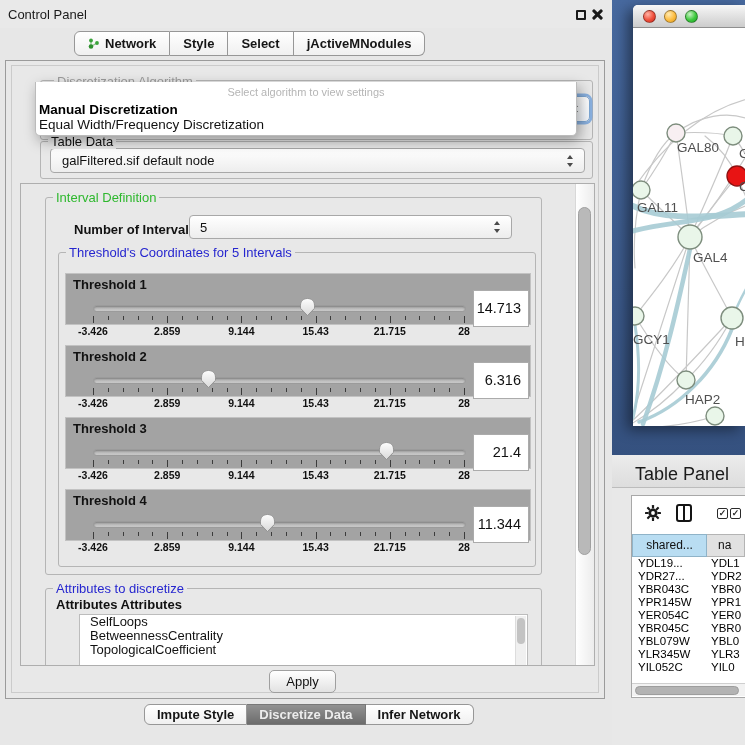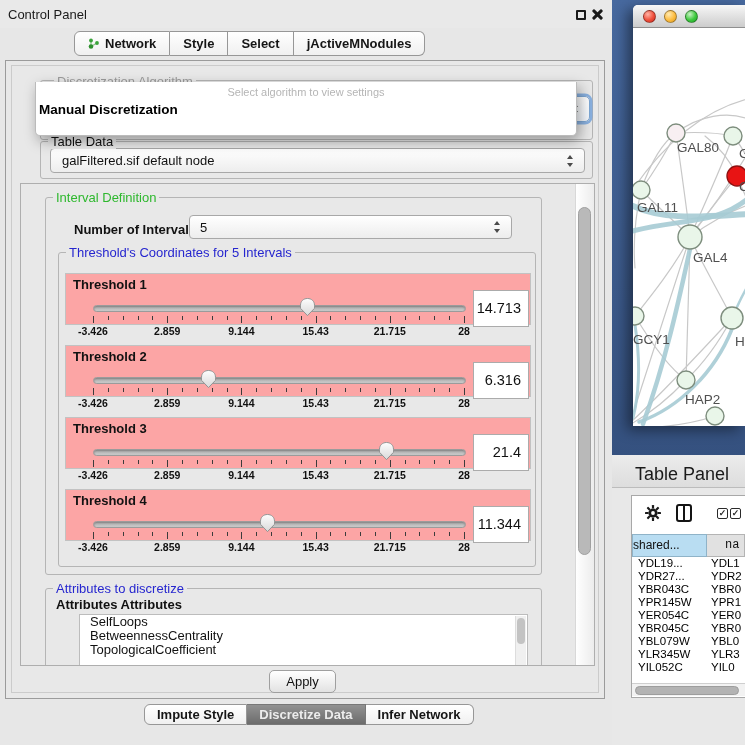--- a/index.html
+++ b/index.html
@@ -52,21 +52,21 @@
   .popup-i1 { position:absolute; top:20px; left:3px; font-size:13.5px; font-weight:bold; color:#000; }
   .popup-i2 { position:absolute; top:35px; left:3px; font-size:13.5px; color:#111; }
 
   
   .scrollpane { left:20px; top:183px; width:575px; height:483px; border:1px solid #aeaeae; background:#e8e8e8; overflow:hidden; }
   .vtrack { position:absolute; left:554px; top:0; width:20px; height:481px; background:linear-gradient(to right,#ffffff,#ebebeb); border-left:1px solid #d8d8d8; }
   .vthumb { position:absolute; left:557px; top:23px; width:13px; height:348px; background:#b9b9b9; border:1px solid #a0a0a0; border-radius:7px; }
 
   .num-lbl { position:absolute; left:28px; top:24px; font-size:13px; font-weight:bold; color:#111; }
 
-  .thr-row { position:absolute; left:6px; width:466px; height:52px; border:1px solid #c2c2c2; background:#fca5a5; }
+  .thr-row { position:absolute; left:6px; width:466px; height:52px; border:1px solid #c2c2c2; background:#a3a3a3; }
   .thr-lbl { position:absolute; left:7px; top:3px; font-size:13px; font-weight:bold; color:#111; }
   .sl-track { position:absolute; left:27px; top:31px; width:373px; height:7px; border-radius:4px; border:1px solid #9b9b9b;
               background:linear-gradient(#ababab,#cccccc); box-shadow:inset 0 1px 2px rgba(0,0,0,.25); }
   .sl-handle { position:absolute; top:23px; width:17px; height:20px; }
   .sl-ticks { position:absolute; left:27px; top:42px; width:374px; height:22px; }
   .tick { position:absolute; top:0; width:1px; background:#3c3c3c; }
   .tick.major { height:7px; }
   .tick.minor { height:4px; }
   .tick-lbl { position:absolute; top:9px; transform:translateX(-50%); font-size:10.5px; font-weight:bold; color:#111; white-space:nowrap; }
   .thr-val { position:absolute; left:407px; top:16px; width:56px; height:37px; background:#fff; border:1px solid #ababab;
@@ -100,22 +100,22 @@
   .tp-bg { left:612px; top:488px; width:133px; height:257px; background:#e8e8e8; }
   .tp-card { left:631px; top:495px; width:114px; height:203px; background:#fff; border:1px solid #a8a8a8; border-right:none; }
 
   .gear-ic { position:absolute; left:13px; top:9px; }
   .colic { position:absolute; left:44px; top:8px; width:16px; height:18px; border:2px solid #141414; border-radius:3px; }
   .colic:after { content:''; position:absolute; left:5px; top:0; width:2px; height:14px; background:#141414; }
   .chk { position:absolute; top:12px; width:11px; height:11px; border:1.5px solid #2a2a2a; border-radius:2px;
          font-size:9px; line-height:8px; text-align:center; font-weight:bold; color:#2a2a2a; }
 
   .tp-head { position:absolute; left:0; top:38px; right:0; height:23px; display:flex; font-size:12px; }
-  .tp-h1 { width:75px; background:#b9ddf2; border:1px solid #8fb3c8; text-align:left; line-height:21px; color:#111; }
-  .tp-h2 { flex:1; background:#e1e1e1; border:1px solid #b4b4b4; border-left:none; line-height:21px; padding-left:18px; color:#111;font-family:Liberation Mono, monospace; }
+  .tp-h1 { width:75px; background:#b9ddf2; border:1px solid #8fb3c8; text-align:center; line-height:21px; color:#111; }
+  .tp-h2 { flex:1; background:#e1e1e1; border:1px solid #b4b4b4; border-left:none; line-height:21px; padding-left:11px; color:#111; }
   .tp-rows { position:absolute; left:0; top:61px; right:0; height:126px; overflow:hidden; }
   .tp-row { height:13px; display:flex; font-size:11.5px; line-height:13px; color:#000; }
   .tp-c1 { width:75px; padding-left:6px; white-space:nowrap; overflow:hidden; }
   .tp-c2 { padding-left:4px; white-space:nowrap; }
   .hscroll { position:absolute; left:0; top:187px; right:0; height:13px; background:#f2f2f2; border-top:1px solid #cfcfcf; }
   .hthumb { position:absolute; left:3px; top:2px; width:104px; height:9px; background:#b3b3b3; border:1px solid #9d9d9d; border-radius:5px; }
 </style>
 </head>
 <body>
 
@@ -156,20 +156,21 @@
 
   <div class="abs groupbox" style="left:40px;top:80px;width:553px;height:60px;"></div>
   <div class="abs grouplbl g-gray" style="left:54px;top:74px;">Discretization Algorithm</div>
   <div class="abs algo-combo">
       <span class="spin"></span>
     </div>
 
   <div class="abs popup">
     <div class="popup-prompt">Select algorithm to view settings</div>
     <div class="popup-i1">Manual Discretization</div>
+    <div class="popup-i2">Equal Width/Frequency Discretization</div>
   </div>
 
   <div class="abs groupbox" style="left:40px;top:141px;width:553px;height:38px;"></div>
   <div class="abs grouplbl" style="left:48px;top:134px;color:#111;">Table Data</div>
   <div class="abs combo" style="left:50px;top:148px;width:535px;height:25px;">
     <span class="cval">galFiltered.sif default node</span>
     <span class="spin"></span>
   </div>
 
   <div class="abs scrollpane">

